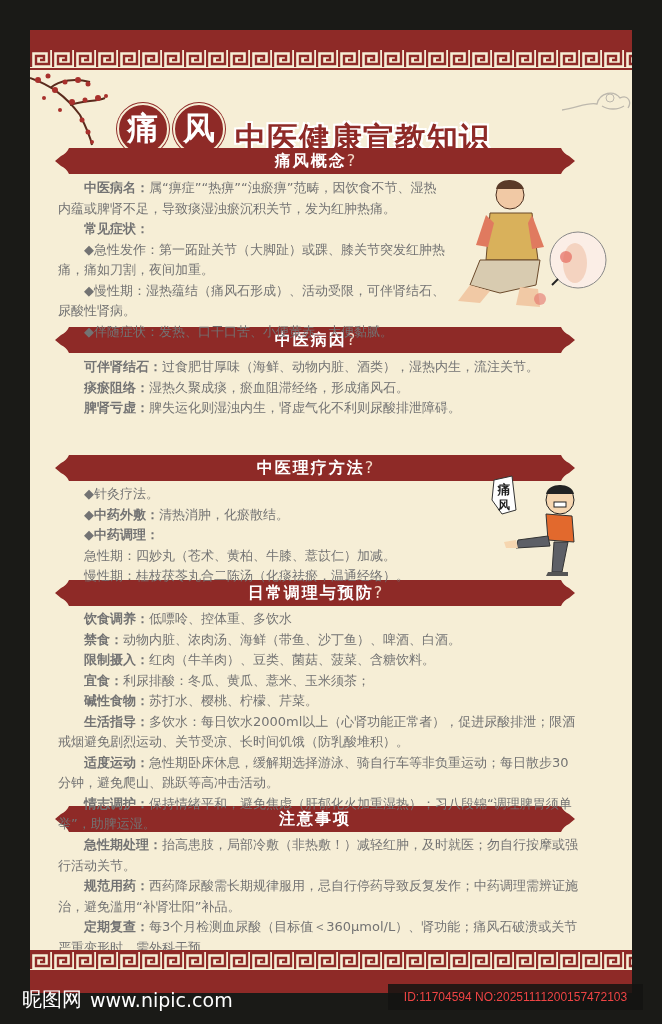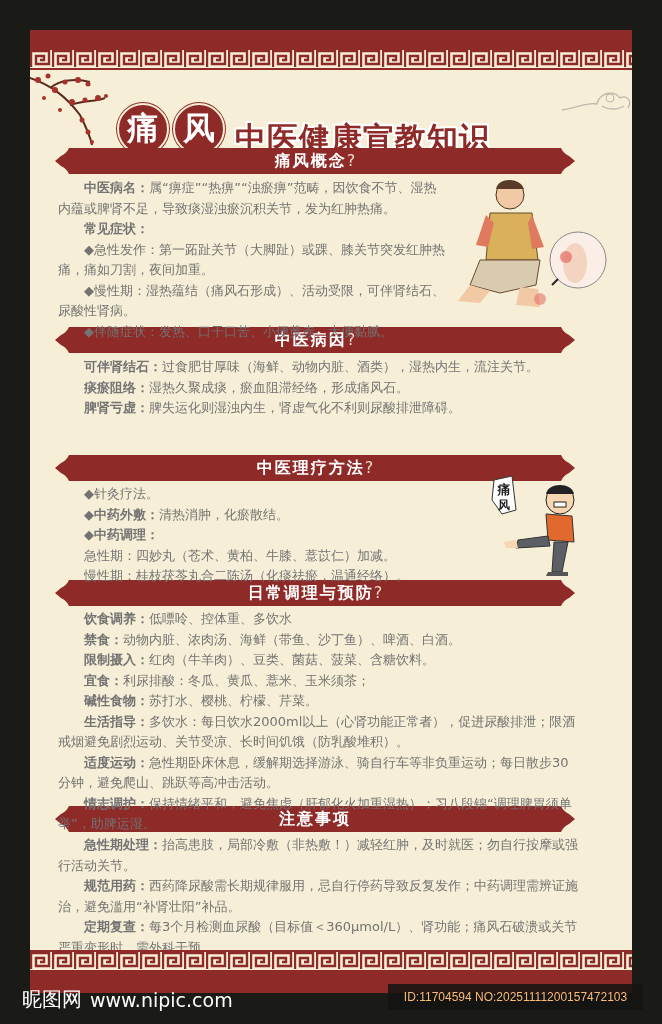--- a/index.html
+++ b/index.html
@@ -20,21 +20,21 @@
   .banner-label .q{font-weight:normal;color:#f3d9c8;letter-spacing:0;}
   .body{position:absolute;left:58px;width:520px;font-size:13px;line-height:20.5px;color:#737373;}
   .body p{margin:0;}
   .body .ind{text-indent:26px;}
   .body .ind2{padding-left:26px;}
   .body b{font-weight:bold;}
   .fig1{position:absolute;left:440px;top:175px;width:170px;height:140px;}
   .fig2{position:absolute;left:488px;top:470px;width:100px;height:110px;}
   .wm-left{position:absolute;left:22px;top:986px;color:#fff;font-weight:normal;font-size:20px;display:flex;align-items:center;gap:8px;}
   .wm-left .site{font-size:19px;}
-  .wm-right{position:absolute;left:388px;top:984px;width:255px;height:26px;background:rgba(20,20,18,0.85);color:#fdba74;font-size:12px;line-height:26px;text-align:center;font-family:"Liberation Sans",sans-serif;}
+  .wm-right{position:absolute;left:388px;top:984px;width:255px;height:26px;background:rgba(20,20,18,0.85);color:#ef4444;font-size:12px;line-height:26px;text-align:center;font-family:"Liberation Sans",sans-serif;}
 </style>
 </head>
 <body>
 
 <div class="panel">
   <div class="topband"></div>
   <div class="fret top">
     <svg width="602" height="22" viewBox="0 0 602 22">
       <defs>
         <pattern id="fretp" width="22" height="22" patternUnits="userSpaceOnUse">

